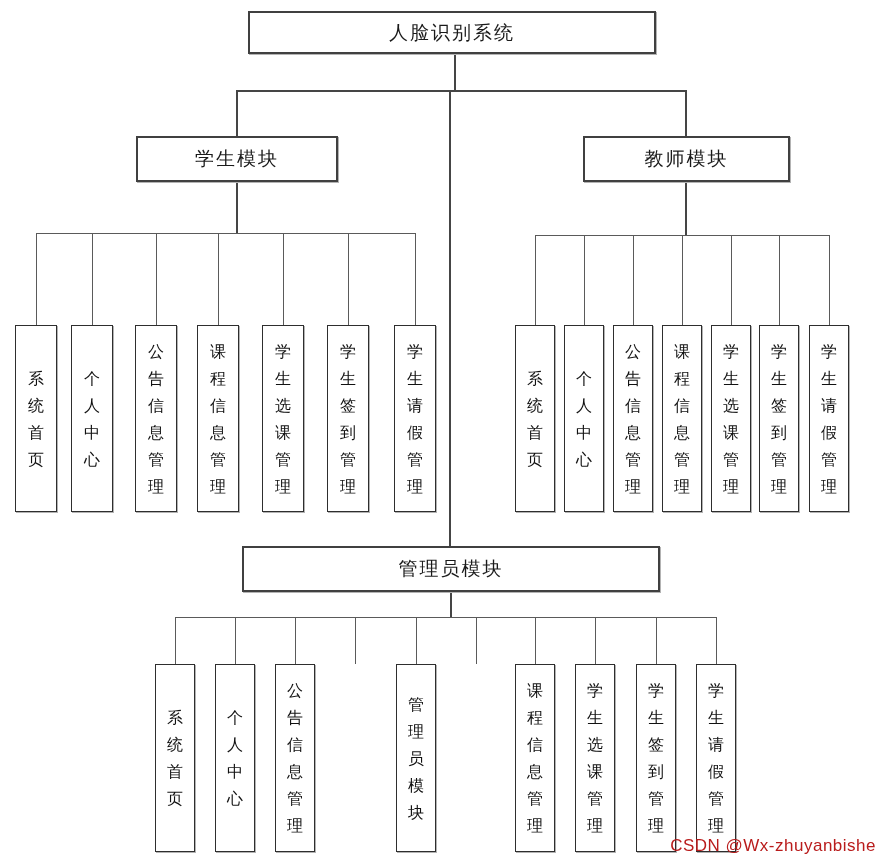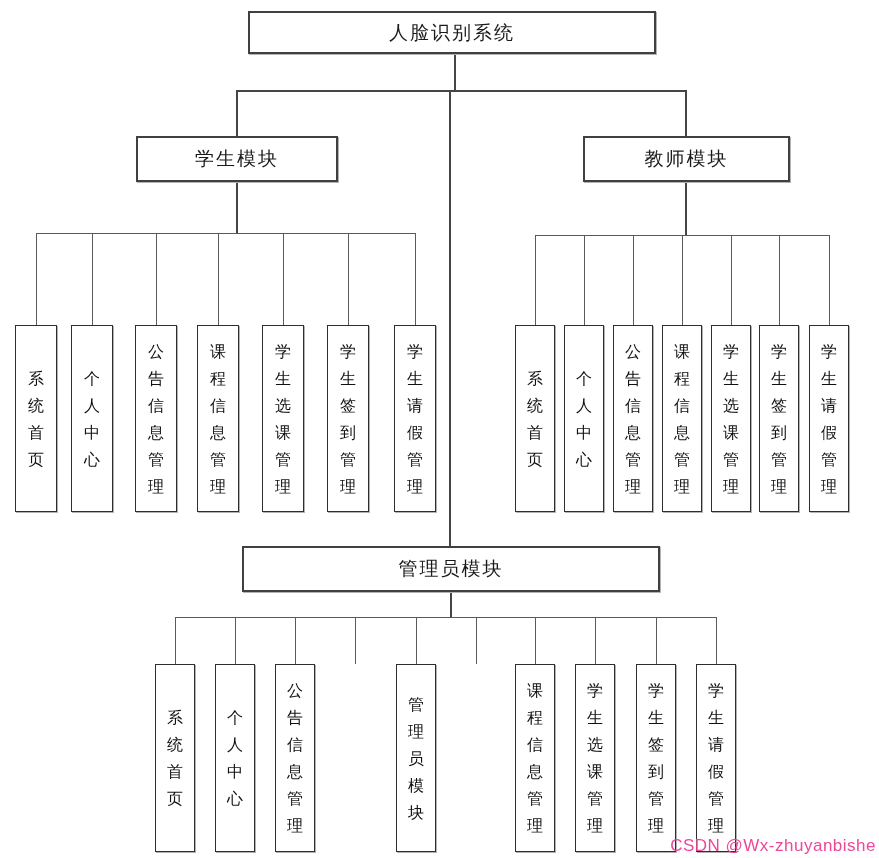--- a/index.html
+++ b/index.html
@@ -44,21 +44,21 @@
     white-space: normal;
     color: #111111;
   }
   .line { position: absolute; background: #454545; }
   .thin { background: #5a5a5a; }
   #watermark {
     position: absolute;
     top: 836px;
     right: 3px;
     font-size: 17px;
-    color: #ec4899;
+    color: #b91c1c;
     letter-spacing: 0.5px;
   }
 </style>
 </head>
 <body>
 
 <div id="canvas">
 
   <div class="line" style="left:454px; top:54px;  width:2px;   height:37px;"></div>
   <div class="line" style="left:236px; top:90px;  width:451px; height:2px;"></div>

